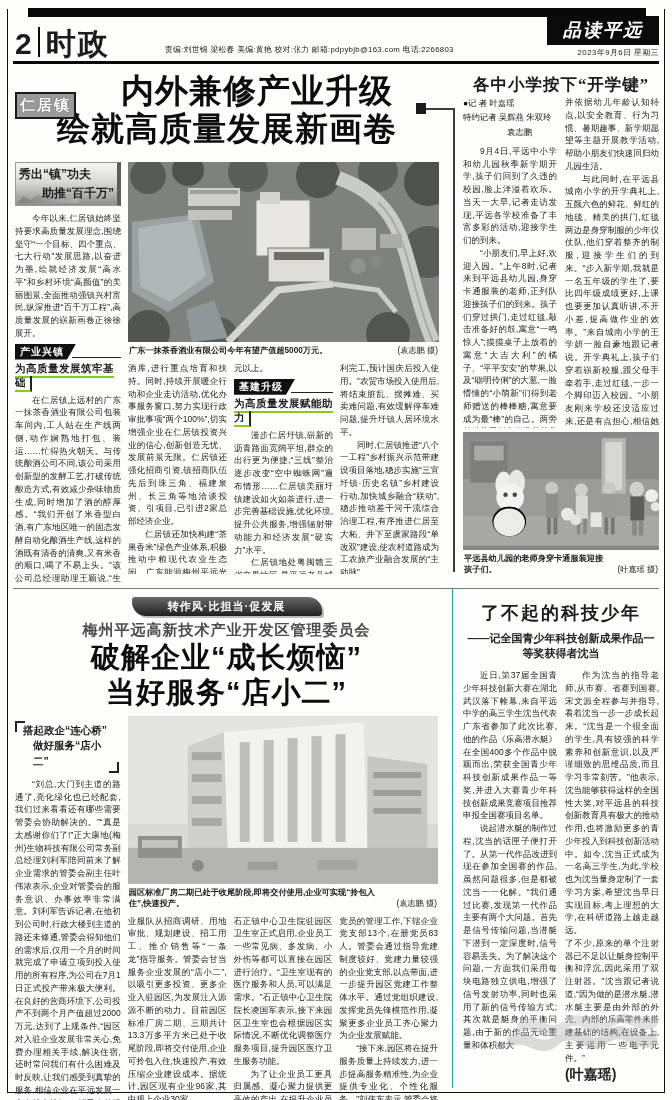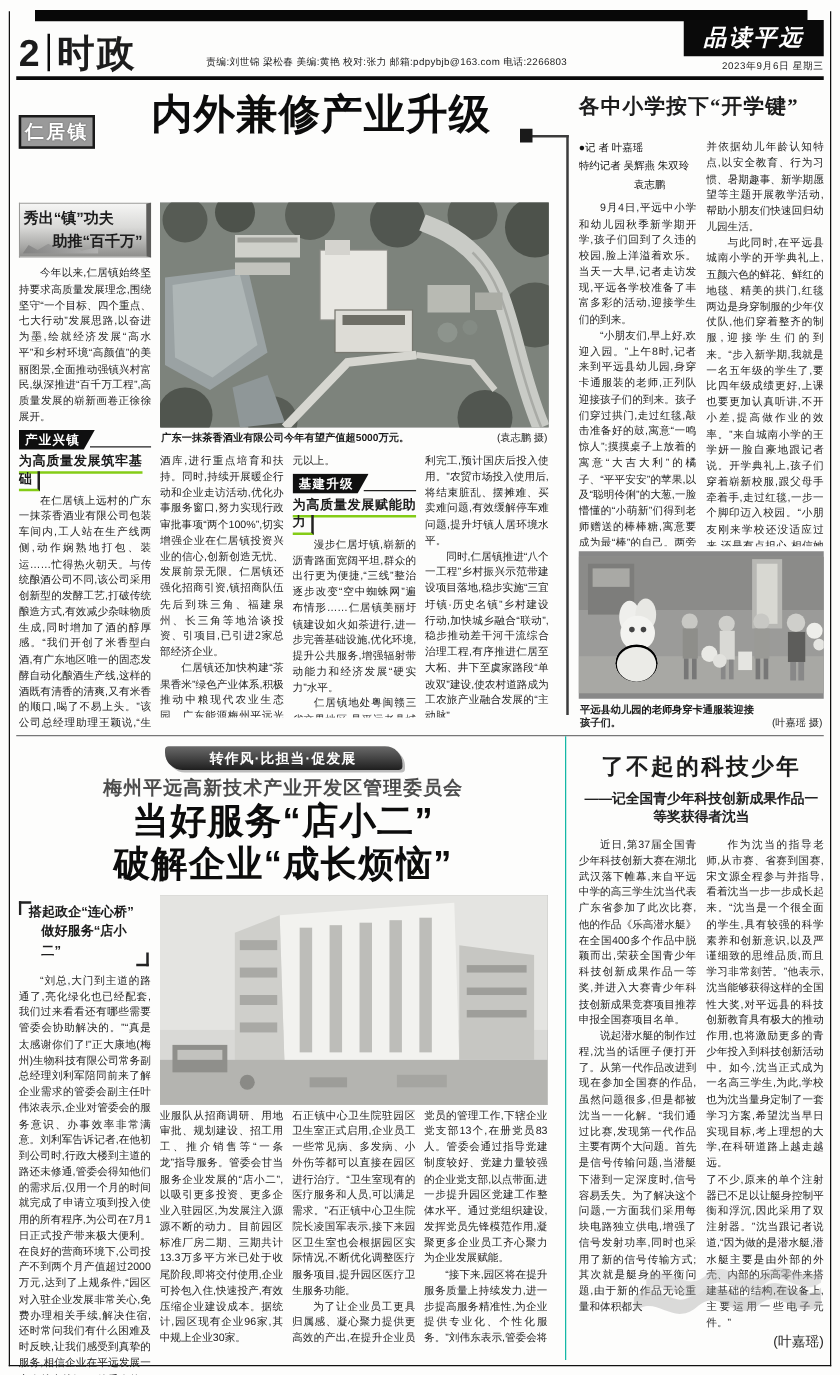--- a/index.html
+++ b/index.html
@@ -52,21 +52,21 @@
   .sb1 { position:absolute; left:3px; top:3px; font-size:12px; font-weight:900; }
   .sb2 { position:absolute; right:3px; bottom:3px; font-size:12px; font-weight:900; }
   .sbwave { position:absolute; left:2px; bottom:2px; width:60%; height:10px; background:linear-gradient(90deg,#777,#bbb); clip-path:polygon(0 100%,8% 30%,20% 70%,34% 20%,48% 65%,62% 30%,78% 75%,100% 45%,100% 100%); opacity:0.7; }
   .a1main { width:311px; }
   .photo { width:100%; display:block; background:#888; }
   .a1cols { height:212px; margin-top:2px; }
   .a1cols .col + .col { margin-left:7px; }
 
   
   .a2 { flex:1; padding:10px 0 0 10px; display:flex; flex-direction:column; }
-  .a2t { font-size:16.5px; font-weight:900; letter-spacing:1px; font-family:"Liberation Serif",serif; margin-bottom:15px; }
+  .a2t { text-align:center; font-size:16.5px; font-weight:900; letter-spacing:1px; font-family:"Liberation Serif",serif; margin-bottom:0; }
   .byline { font-size:8.4px; line-height:1.7; margin-bottom:6px; color:#111; }
   .byline div { white-space:nowrap; }
   .by3 { padding-left:44px; }
   .a2cols { height:332px; overflow:hidden; }
   .a2cols .col + .col { margin-left:8px; }
   .a2 .photo-wrap { margin-top:4px; }
 
   
   .a3 { width:440px; position:relative; padding:8px 14px 0 2px; border-right:1px solid #14b8a6; }
   .kick { margin:0 auto; width:190px; background:linear-gradient(180deg,#6a6a6a,#1f1f1f); color:#fff; font-size:11px; font-weight:bold; text-align:center; letter-spacing:1px; padding:2px 0; border-radius:3px 14px 3px 14px; box-shadow:2px 2px 0 #bbb; }
@@ -75,21 +75,21 @@
   .a3c { display:flex; gap:7px; margin-top:6px; }
   .a3side { width:106px; overflow:hidden; height:384px; }
   .a3main { width:311px; }
   .bkt { position:relative; font-weight:bold; font-size:10.5px; line-height:1.5; margin:5px 2px 5px 0; padding:2px 6px 3px 8px; }
   .bkt::before { content:""; position:absolute; left:0; top:0; width:8px; height:9px; border-left:2.5px solid #222; border-top:2.5px solid #222; }
   .bkt::after { content:""; position:absolute; right:0; bottom:0; width:8px; height:9px; border-right:2.5px solid #222; border-bottom:2.5px solid #222; }
   .bkt .in1 { display:block; }
   .bkt .in2 { display:block; padding-left:10px; }
   .a3cols { height:188px; margin-top:2px; }
   .a3cols .col + .col { margin-left:7px; }
-  .credit-end { text-align:right; font-size:11px; padding-top:2px; }
+  .credit-end { text-align:left; font-size:14px; padding-top:2px;font-weight:bold; }
 
   
   .a4 { flex:1; padding:12px 0 0 10px; position:relative; overflow:hidden; }
   .a4t { text-align:center; font-size:18px; font-weight:900; letter-spacing:2px; font-family:"Liberation Serif",serif; }
   .a4sub { text-align:center; font-size:11px; font-weight:bold; margin:6px 0 8px; color:#222; }
   .a4cols { height:416px; overflow:hidden; }
   .a4cols .col + .col { margin-left:8px; }
   .wmark { position:absolute; right:2px; bottom:28px; width:150px; height:70px; opacity:0.35; pointer-events:none; }
 </style>
 </head>
@@ -113,20 +113,21 @@
         <div class="ldate">2023年9月6日  星期三</div>
       </div>
     </div>
 
     <div class="row-top">
 
       <div class="a1">
         <div class="a1h">
           <span class="a1tag">仁居镇</span>
           <div class="a1t l1">内外兼修产业升级</div>
+          <div class="a1t">绘就高质量发展新画卷</div>
         </div>
         <div class="a1bracket"></div>
 
         <div class="a1c">
           <div class="a1side">
             <div class="sidebox">
               <div class="sbwave"></div>
               <div class="sb1">秀出“镇”功夫</div>
               <div class="sb2">助推“百千万”</div>
             </div>
@@ -264,22 +265,22 @@
           </div>
         </div>
       </div>
     </div>
 
     <div class="row-bot">
 
       <div class="a3">
         <div class="kick">转作风·比担当·促发展</div>
         <div class="a3org">梅州平远高新技术产业开发区管理委员会</div>
+        <div class="a3t">破解企业“成长烦恼”</div>
         <div class="a3t">当好服务“店小二”</div>
-        <div class="a3t">破解企业“成长烦恼”</div>
 
         <div class="a3c">
           <div class="a3side">
             <div class="bkt">
               <span class="in1">搭起政企“连心桥”</span>
               <span class="in2">做好服务“店小二”</span>
             </div>
             <p class="para">“刘总,大门到主道的路通了,亮化绿化也已经配套,我们过来看看还有哪些需要管委会协助解决的。”“真是太感谢你们了!”正大康地(梅州)生物科技有限公司常务副总经理刘利军陪同前来了解企业需求的管委会副主任叶伟浓表示,企业对管委会的服务意识、办事效率非常满意。刘利军告诉记者,在他初到公司时,行政大楼到主道的路还未修通,管委会得知他们的需求后,仅用一个月的时间就完成了申请立项到投入使用的所有程序,为公司在7月1日正式投产带来极大便利。在良好的营商环境下,公司投产不到两个月产值超过2000万元,达到了上规条件,“园区对入驻企业发展非常关心,免费办理相关手续,解决住宿,还时常问我们有什么困难及时反映,让我们感受到真挚的服务,相信企业在平远发展一定会越来越好。”管委会的服务让刘利军印象深刻。</p>
 
           </div>
@@ -303,20 +304,24 @@
               <rect x="246" y="56" width="48" height="6" fill="#9e9e9a"></rect>
               <rect x="246" y="74" width="48" height="6" fill="#9e9e9a"></rect>
               <rect x="246" y="92" width="48" height="6" fill="#9e9e9a"></rect>
               <rect x="0" y="132" width="311" height="36" fill="#b4b4b0"></rect>
               <rect x="10" y="120" width="44" height="22" fill="#8f8f8b"></rect>
               <rect x="14" y="124" width="36" height="8" fill="#c2c2be"></rect>
               <circle cx="70" cy="150" r="6" fill="#8a8a86"></circle>
                 <rect x="120" y="146" width="30" height="8" fill="#9d9d99"></rect>
               <rect x="190" y="144" width="40" height="10" fill="#a5a5a1"></rect>
             </svg>
+            <div class="capline">
+              <span class="ctext">园区标准厂房二期已处于收尾阶段,即将交付使用,企业可实现“拎包入住”,快速投产。</span>
+              <span class="ccredit">(袁志鹏  摄)</span>
+            </div>
             <div class="cols a3cols">
               <div class="col">
                 <p class="para ni">业服队从招商调研、用地审批、规划建设、招工用工、推介销售等“一条龙”指导服务。管委会甘当服务企业发展的“店小二”,以吸引更多投资、更多企业入驻园区,为发展注入源源不断的动力。目前园区标准厂房二期、三期共计13.3万多平方米已处于收尾阶段,即将交付使用,企业可拎包入住,快速投产,有效压缩企业建设成本。据统计,园区现有企业96家,其中规上企业30家。</p>
               </div>
               <div class="col">
                 <p class="para ni">石正镇中心卫生院驻园区卫生室正式启用,企业员工一些常见病、多发病、小外伤等都可以直接在园区进行治疗。“卫生室现有的医疗服务和人员,可以满足需求。”石正镇中心卫生院院长凌国军表示,接下来园区卫生室也会根据园区实际情况,不断优化调整医疗服务项目,提升园区医疗卫生服务功能。</p>
                 <p class="para">为了让企业员工更具归属感、凝心聚力提供更高效的产出,在提升企业员工的精神文化生活的同时,管委会党委还通过党建赋能引领园区企业高质量发展。“为确保园区支部建设规范化,管委会常态化督促指导企业各支部开展党建工作。”刘伟东说,工业园党委负责工业园区企业支部和</p>
               </div>
               <div class="col">
                 <p class="para ni">党员的管理工作,下辖企业党支部13个,在册党员83人。管委会通过指导党建制度较好、党建力量较强的企业党支部,以点带面,进一步提升园区党建工作整体水平。通过党组织建设,发挥党员先锋模范作用,凝聚更多企业员工齐心聚力为企业发展赋能。</p>

